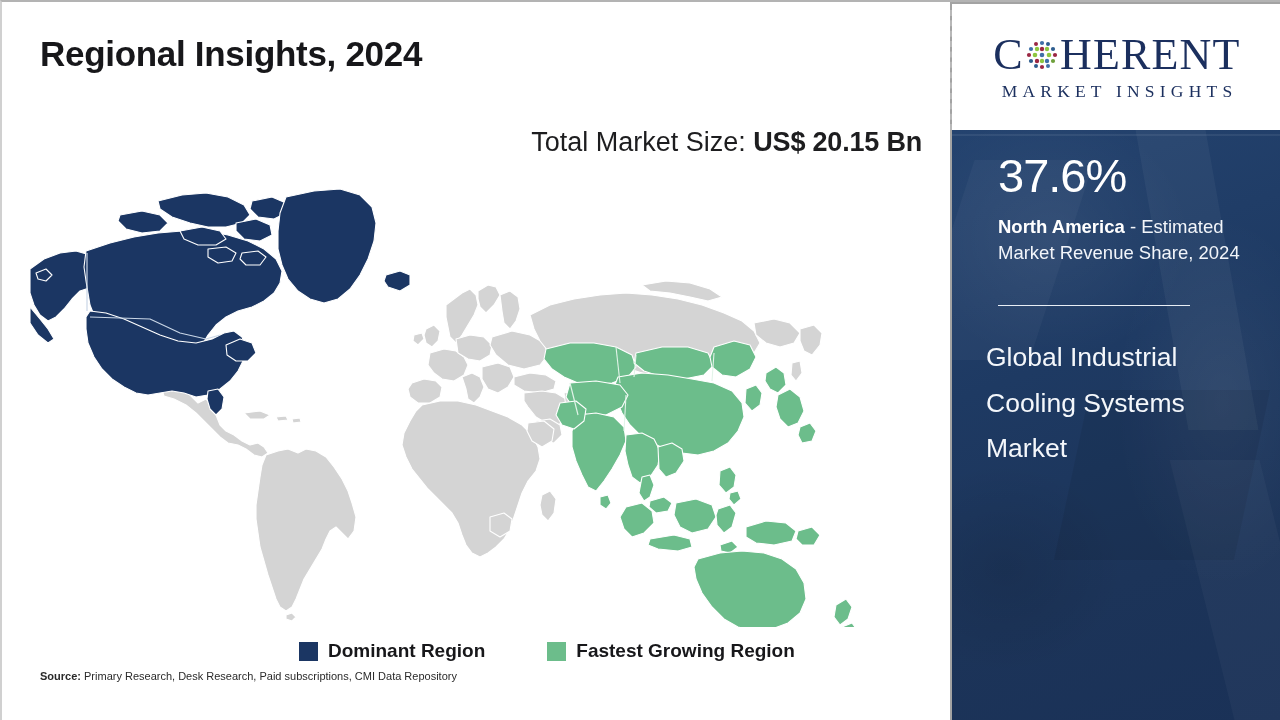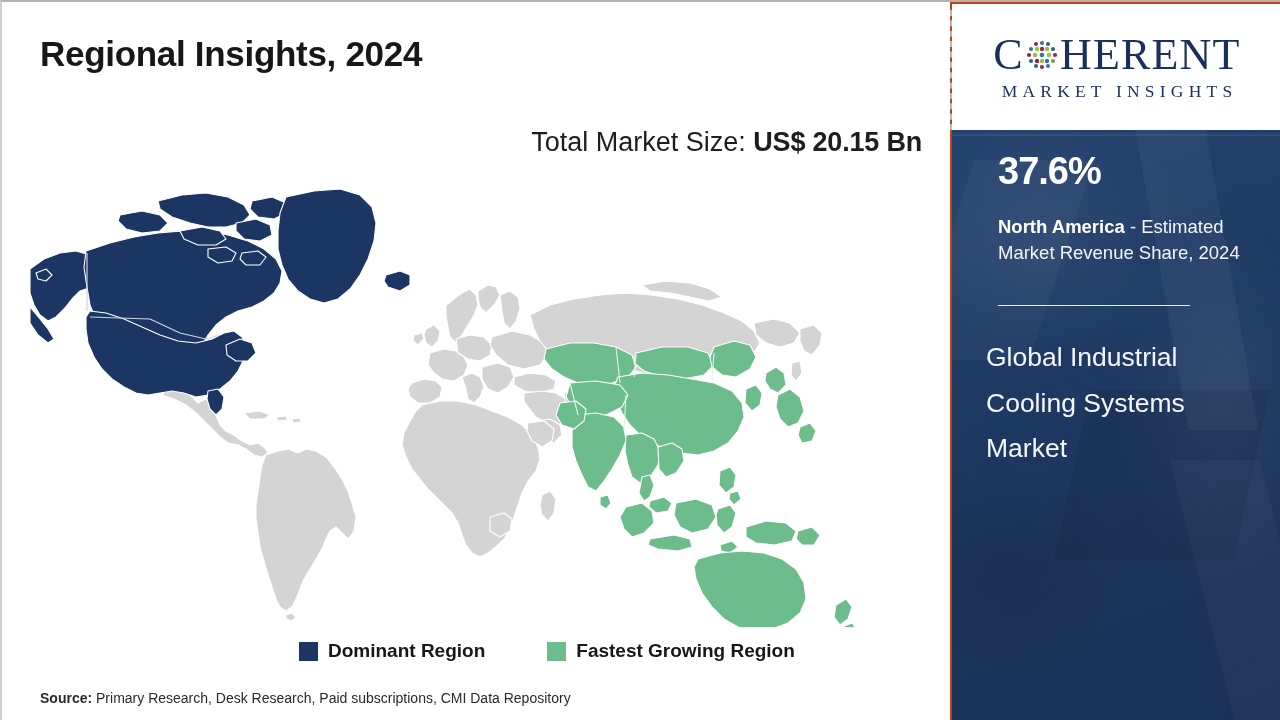--- a/index.html
+++ b/index.html
@@ -4,21 +4,21 @@
 <style>
   html, body {
     margin: 0;
     padding: 0;
     background: #ffffff;
   }
   #page {
     position: relative;
     width: 1280px;
     height: 720px;
-    background: #c2410c;
+    background: #a3a3a3;
     overflow: hidden;
     font-family: "Liberation Sans", sans-serif;
     border-top: 2px solid #b3b3b3;
     border-left: 2px solid #d0d0d0;
     box-sizing: border-box;
   }
 
   
   #left-panel {
     position: absolute;
@@ -71,22 +71,22 @@
   .legend-label {
     font-size: 19px;
     font-weight: bold;
     color: #17171a;
     white-space: nowrap;
   }
 
   
   #source-note {
     position: absolute;
-    left: 38px; top: 688px;
-    font-size: 14px;
+    left: 38px; top: 668px;
+    font-size: 11px;
     color: #2a2a2a;
     white-space: nowrap;
   }
   #source-note .src-key { font-weight: bold; }
 
   
   #divider {
     position: absolute;
     left: 948px; top: 8px;
     width: 0; height: 120px;
@@ -148,22 +148,22 @@
   .streak { position: absolute; background: rgba(255,255,255,0.035); }
   .streak.s1 { left: -10px; top: 30px; width: 120px; height: 200px; transform: skewX(-18deg); }
   .streak.s2 { left: 210px; top: 0px; width: 70px; height: 300px; transform: skewX(10deg); background: rgba(255,255,255,0.045); }
   .streak.s3 { left: 0px; top: 4px; width: 330px; height: 2px; background: rgba(255,255,255,0.07); }
   .streak.s4 { left: 120px; top: 260px; width: 180px; height: 170px; transform: skewX(-12deg); background: rgba(0,0,0,0.07); }
   .streak.s5 { left: 250px; top: 330px; width: 90px; height: 260px; transform: skewX(14deg); background: rgba(255,255,255,0.03); }
 
   #stat-value {
     position: absolute;
     left: 46px; top: 22px;
-    font-size: 38px;
-    font-weight: bold;
+    font-size: 47px;
+    font-weight: normal;
     color: #ffffff;
     letter-spacing: -1px;
     line-height: 1;
   }
   #stat-caption {
     position: absolute;
     left: 46px; top: 84px;
     width: 242px;
     font-size: 18.5px;
     color: #f2f5fa;

